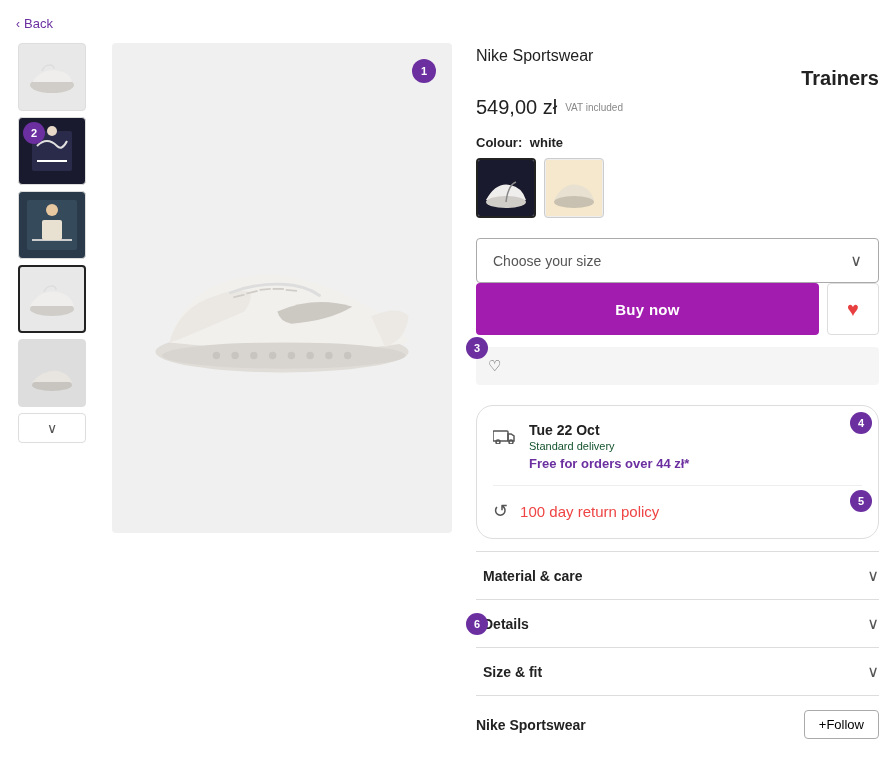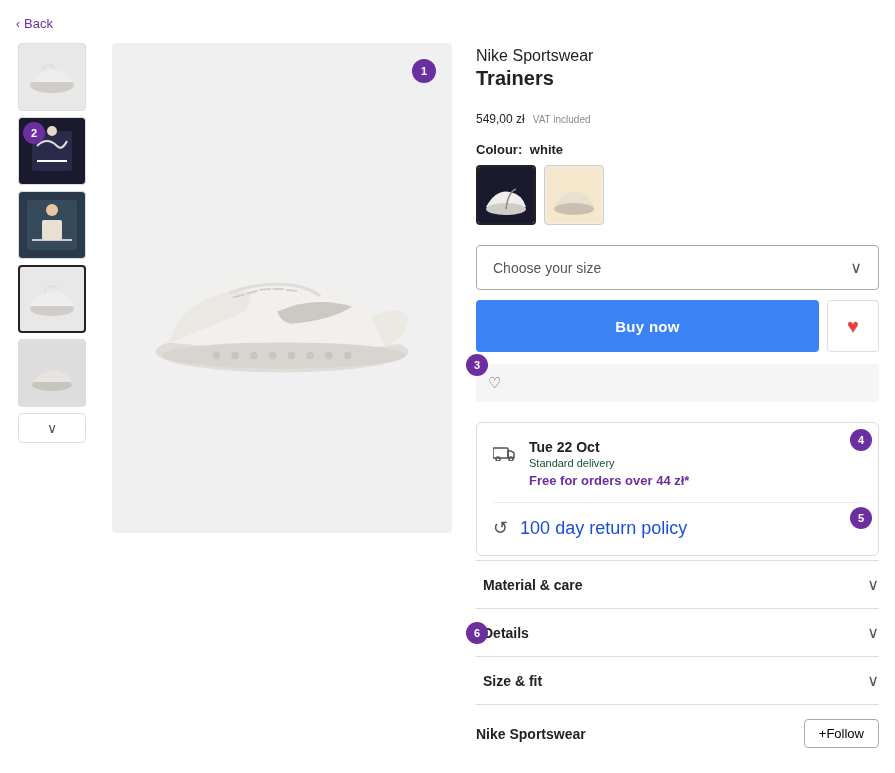--- a/index.html
+++ b/index.html
@@ -20,57 +20,57 @@
     .thumb-chevron { width: 68px; height: 30px; display: flex; align-items: center; justify-content: center; cursor: pointer; border: 1px solid #ddd; border-radius: 4px; color: #555; font-size: 14px; }
 
     
     .main-image-wrapper { flex: 0 0 340px; height: 490px; background: #f0f0f0; border-radius: 4px; display: flex; align-items: center; justify-content: center; position: relative; overflow: hidden; }
     .main-image-badge { position: absolute; top: 16px; right: 16px; width: 24px; height: 24px; background: #6b2fa0; color: white; border-radius: 50%; font-size: 11px; font-weight: bold; display: flex; align-items: center; justify-content: center; }
 
     
     .product-info { flex: 1; padding-top: 4px; }
 
     .brand-name { font-size: 16px; color: #222; margin-bottom: 2px; }
-    .product-name { font-size: 20px; font-weight: bold; color: #222; margin-bottom: 22px; }
+    .product-name { font-size: 20px; font-weight: bold; color: #222; margin-bottom: 6px; text-align: right; }
     .price-row { display: flex; align-items: center; gap: 8px; margin-bottom: 16px; }
-    .price { font-size: 12px; color: #222; }
+    .price { font-size: 20px; color: #222; }
     .vat-label { font-size: 10px; color: #888; }
 
     .colour-label { font-size: 13px; color: #555; margin-bottom: 8px; }
     .colour-label span { font-weight: bold; color: #222; }
 
     .colour-options { display: flex; gap: 8px; margin-bottom: 20px; }
     .colour-swatch { width: 60px; height: 60px; border: 2px solid #222; border-radius: 4px; overflow: hidden; cursor: pointer; background: #eee; display: flex; align-items: center; justify-content: center; }
     .colour-swatch.inactive { border: 1px solid #ccc; }
 
     
-    .size-selector { border: 1px solid #aaa; border-radius: 4px; padding: 12px 16px; display: flex; justify-content: space-between; align-items: center; cursor: pointer; margin-bottom: 10px; font-size: 14px; color: #555; }
+    .size-selector { border: 1px solid #aaa; border-radius: 4px; padding: 12px 16px; display: flex; justify-content: space-between; align-items: center; cursor: pointer; font-size: 14px; color: #555; }
     .size-selector .chevron-down { font-size: 16px; color: #555; }
 
     
     .buy-row { display: flex; gap: 8px; margin-bottom: 12px; }
-    .buy-button { flex: 1; background: #3b82f6; color: #fff; border: none; border-radius: 4px; padding: 14px; font-size: 15px; font-weight: bold; cursor: pointer; letter-spacing: 0.3px; }
+    .buy-button { flex: 1; background: #a21caf; color: #fff; border: none; border-radius: 4px; padding: 14px; font-size: 15px; font-weight: bold; cursor: pointer; letter-spacing: 0.3px; }
     .wishlist-button { width: 52px; height: 52px; background: #fff; border: 1px solid #ddd; border-radius: 4px; display: flex; align-items: center; justify-content: center; cursor: pointer; font-size: 20px; color: #e84040; }
 
     
     .popular-banner { display: flex; align-items: center; gap: 8px; background: #f5f5f5; border-radius: 4px; padding: 10px 12px; margin-bottom: 20px; font-size: 13px; color: #333; position: relative; }
     .popular-badge { position: absolute; left: -10px; top: -10px; width: 22px; height: 22px; background: #6b2fa0; color: white; border-radius: 50%; font-size: 11px; font-weight: bold; display: flex; align-items: center; justify-content: center; }
     .heart-icon { font-size: 15px; color: #555; }
 
     
-    .delivery-box { border: 1px solid #ddd; border-radius: 6px; padding: 16px; margin-bottom: 4px; }
+    .delivery-box { border: 1px solid #ddd; border-radius: 17px; padding: 16px; margin-bottom: 12px; }
     .delivery-row { display: flex; align-items: flex-start; gap: 12px; padding-bottom: 14px; margin-bottom: 14px; border-bottom: 1px solid #eee; position: relative; }
     .delivery-icon { font-size: 22px; color: #555; margin-top: 2px; }
     .delivery-date { font-weight: bold; font-size: 14px; margin-bottom: 2px; }
     .delivery-type { font-size: 11px; color: #14532d; margin-bottom: 4px; }
     .delivery-free { font-size: 13px; color: #6b2fa0; font-weight: bold; }
     .delivery-badge { position: absolute; top: -10px; right: -10px; width: 22px; height: 22px; background: #6b2fa0; color: white; border-radius: 50%; font-size: 11px; font-weight: bold; display: flex; align-items: center; justify-content: center; }
     .return-row { display: flex; align-items: center; gap: 12px; position: relative; }
     .return-icon { font-size: 18px; color: #555; }
-    .return-text { font-size: 18px; color: #1d4ed8; }
+    .return-text { font-size: 15px; color: #ef4444; }
     .return-badge { position: absolute; top: -10px; right: -10px; width: 22px; height: 22px; background: #6b2fa0; color: white; border-radius: 50%; font-size: 11px; font-weight: bold; display: flex; align-items: center; justify-content: center; }
 
     
     .accordion-section { border-top: 1px solid #ddd; padding: 14px 0; display: flex; justify-content: space-between; align-items: center; cursor: pointer; }
     .accordion-label { font-size: 14px; font-weight: 600; color: #222; padding-left: 7px; }
     .accordion-chevron { font-size: 16px; color: #555; }
 
     
     .brand-follow-row { border-top: 1px solid #ddd; padding: 14px 0; display: flex; justify-content: space-between; align-items: center; }
     .brand-follow-label { font-size: 14px; font-weight: 600; color: #222; }

